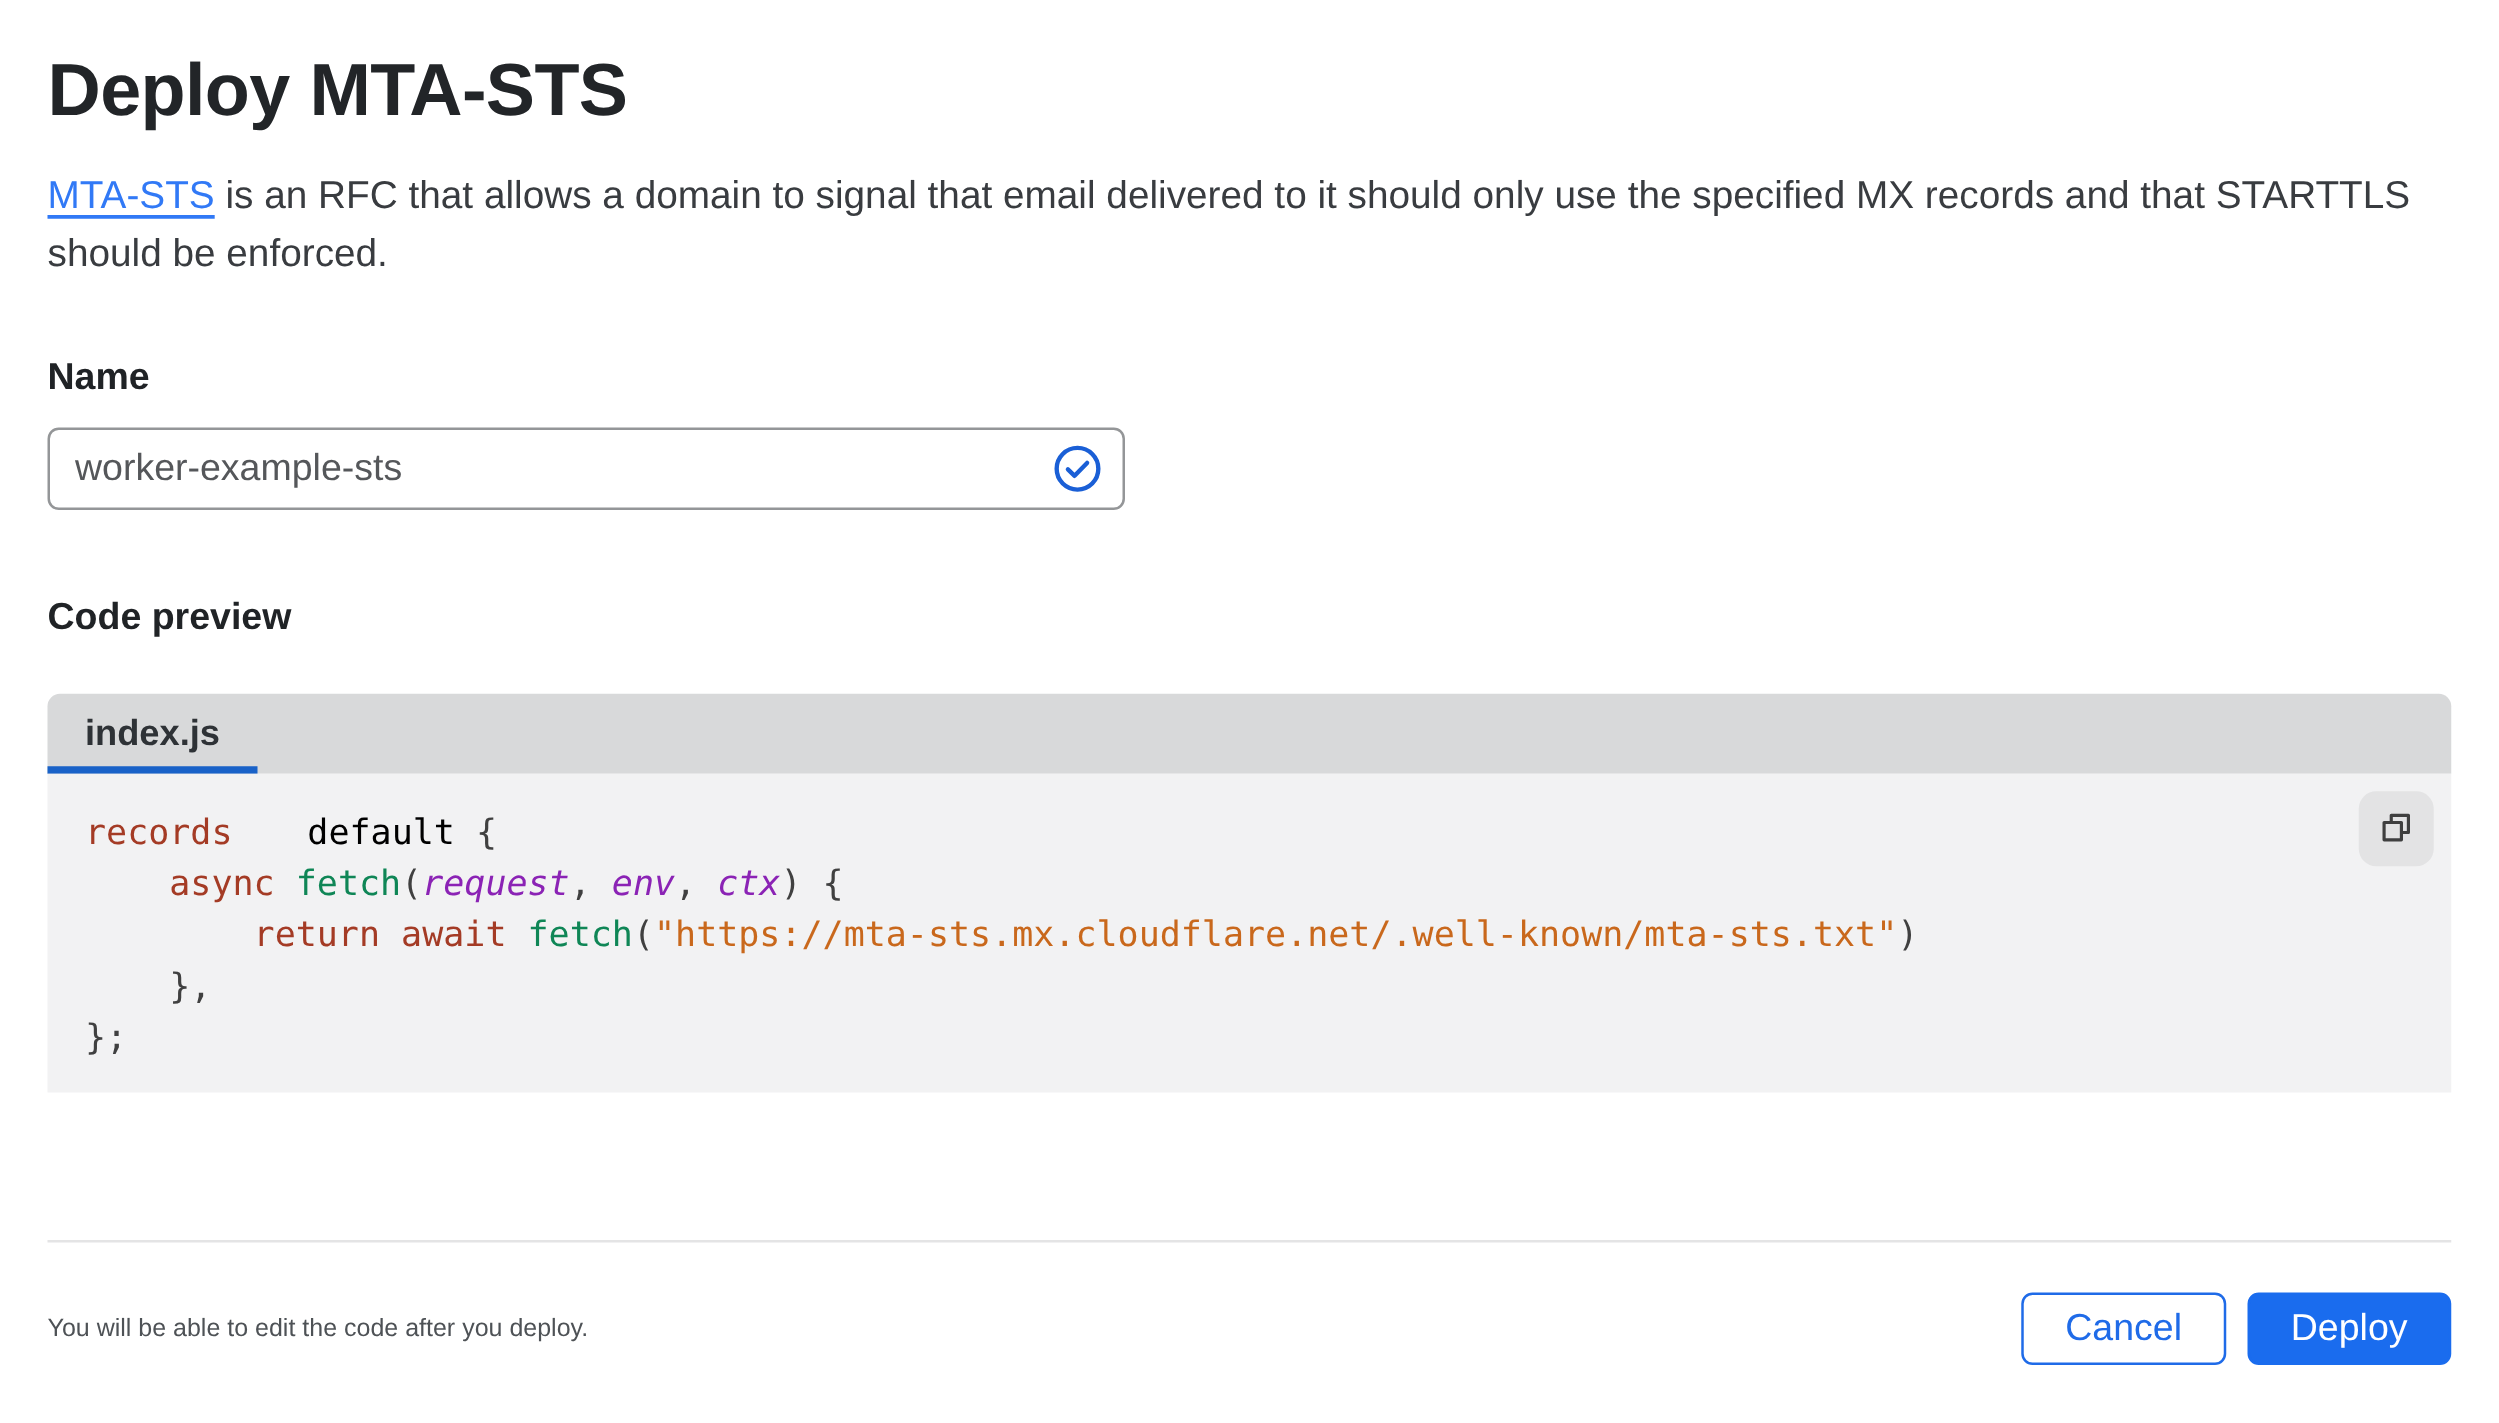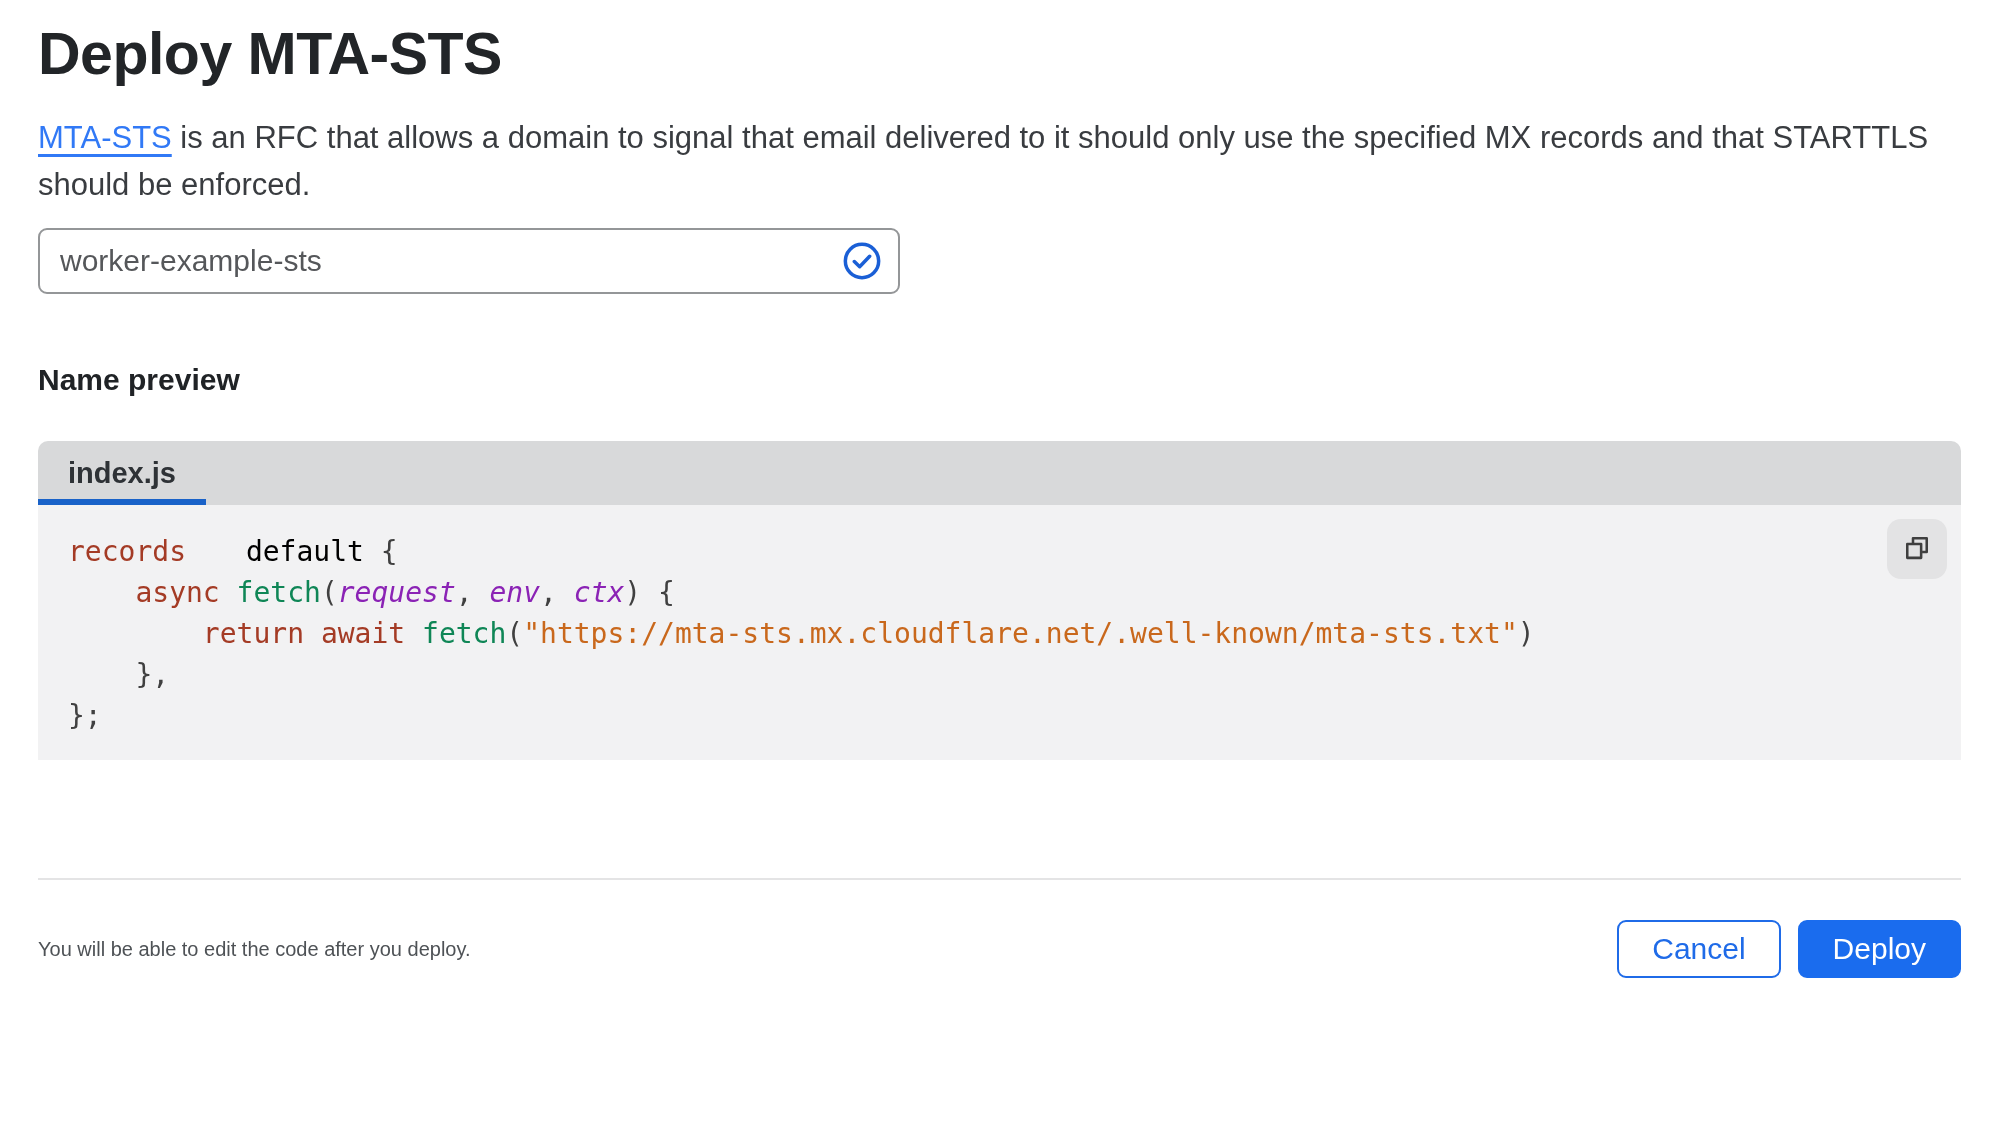--- a/index.html
+++ b/index.html
@@ -10,21 +10,21 @@
     background: #ffffff;
     font-family: "Liberation Sans", sans-serif;
     color: #24272b;
     overflow: hidden;
   }
   .container { padding: 0 38px; }
 
   
   .page-title {
     margin: 0;
-    padding-top: 18px;
+    padding-top: 36px;
     font-size: 59px;
     line-height: 72px;
     font-weight: 700;
     letter-spacing: -0.5px;
     color: #222528;
   }
 
   
   .intro {
     margin: 24px 0 0 0;
@@ -175,32 +175,33 @@
 </style>
 </head>
 <body>
 
 <div class="container">
 
   <h1 class="page-title">Deploy MTA-STS</h1>
 
   <p class="intro"><a>MTA-STS</a><span> is an RFC that allows a domain to signal that email delivered to it should only use the specified MX records and that STARTTLS should be enforced.</span></p>
 
+  <div class="field-label">Name</div>
 
   <div class="input-wrap">
     <input class="text-input" type="text" value="worker-example-sts" style="">
     <span class="valid-icon">
       <svg width="40" height="40" viewBox="0 0 24 24" fill="none">
         <circle cx="12" cy="12" r="10" stroke="#1a5fd6" stroke-width="2.1"></circle>
         <path d="M7.4 12.3 L10.6 15.4 L16.6 9.2" stroke="#1a5fd6" stroke-width="2.1" stroke-linecap="round" stroke-linejoin="round" fill="none"></path>
       </svg>
     </span>
   </div>
 
-  <div class="section-label">Name preview</div>
+  <div class="section-label">Code preview</div>
 
   <div class="tabbar">
     <div class="tab">
       <span>index.js</span>
       <span class="indicator"></span>
     </div>
   </div>
 
   <div class="code-block">
     <div>

